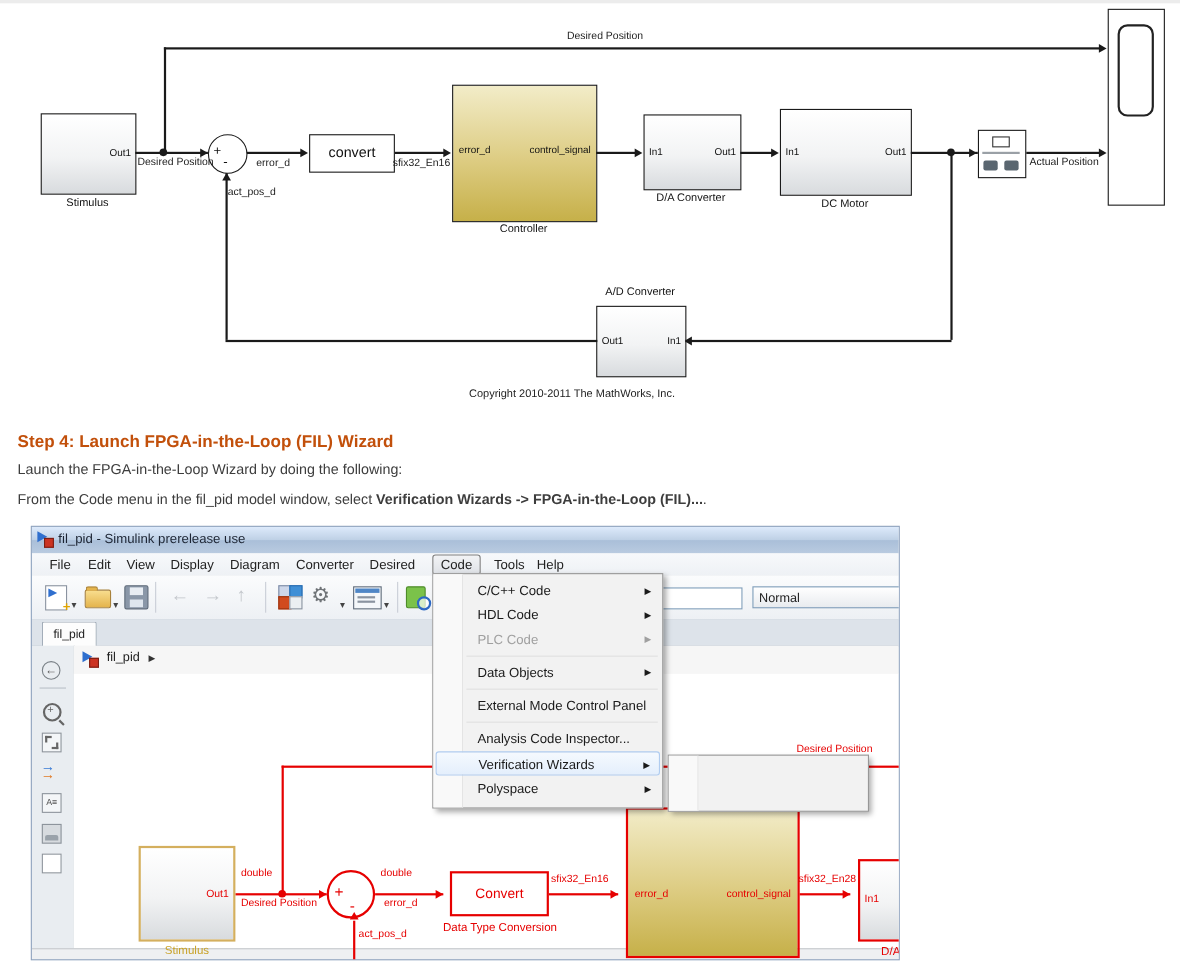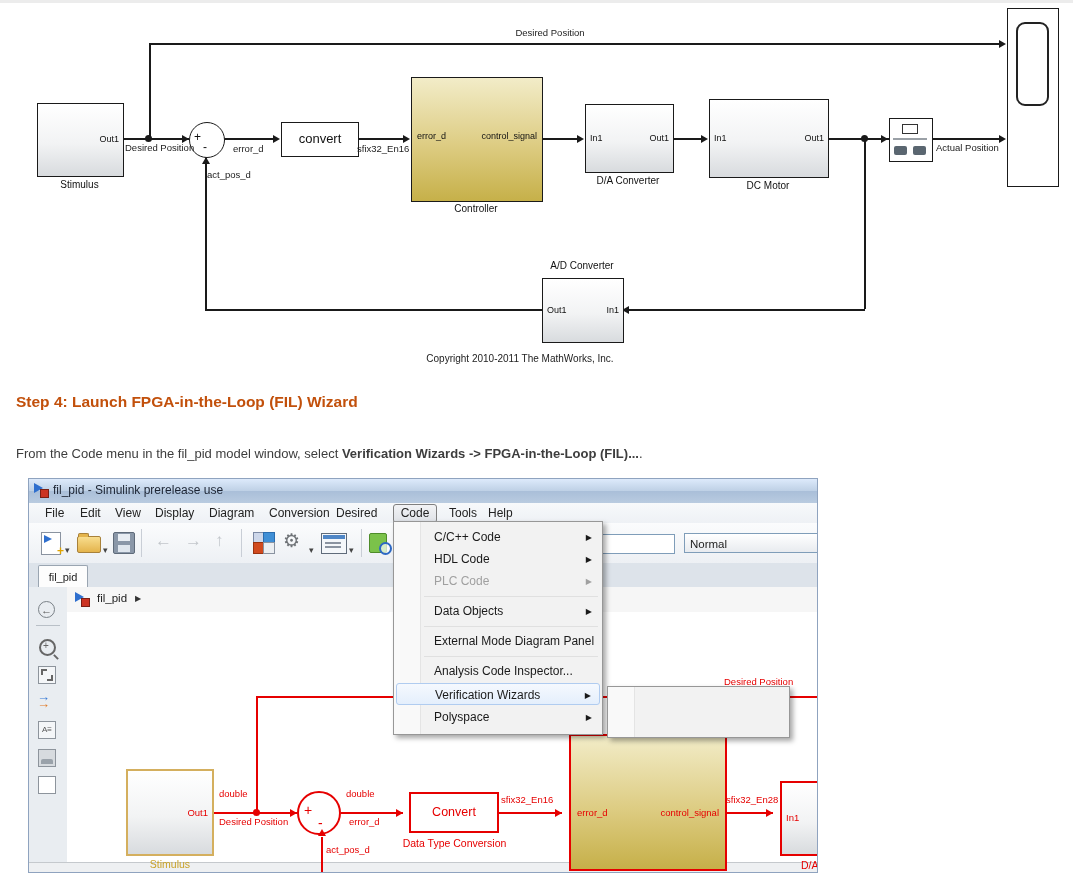--- a/index.html
+++ b/index.html
@@ -145,40 +145,41 @@
     <div class="slabel" style="left:495px;top:24px;width:110px;text-align:center;">Desired Position</div>
     <div class="slabel" style="left:125px;top:139px;">Desired Position</div>
     <div class="slabel" style="left:233px;top:140px;">error_d</div>
     <div class="slabel" style="left:207px;top:166px;">act_pos_d</div>
     <div class="slabel" style="left:357px;top:140px;">sfix32_En16</div>
     <div class="slabel" style="left:936px;top:139px;">Actual Position</div>
     <div class="slabel" style="left:340px;top:350px;width:360px;text-align:center;font-size:10px;">Copyright 2010-2011 The MathWorks, Inc.</div>
   </div>
 
   <div class="h3" style="left:16px;top:393px;">Step 4: Launch FPGA-in-the-Loop (FIL) Wizard</div>
+  <div class="para" style="left:16px;top:419px;">Launch the FPGA-in-the-Loop Wizard by doing the following:</div>
   <div class="para" style="left:16px;top:446px;">
     <span>From the Code menu in the fil_pid model window, select </span><b>Verification Wizards -&gt; FPGA-in-the-Loop (FIL)...</b><span>.</span>
   </div>
 
   <div id="simwin">
     <div class="titlebar">
       <span class="simicon" style="position:absolute;left:5px;top:4px;">
           <span class="tri"></span>
           <span class="sq"></span>
         </span>
       <span class="titletxt">fil_pid - Simulink prerelease use</span>
     </div>
 
     <div class="menubar">
       <span class="mitem" style="left:16px;">File</span>
       <span class="mitem" style="left:51px;">Edit</span>
       <span class="mitem" style="left:86px;">View</span>
       <span class="mitem" style="left:126px;">Display</span>
       <span class="mitem" style="left:180px;">Diagram</span>
-      <span class="mitem" style="left:240px;">Conversion</span>
+      <span class="mitem" style="left:240px;">Converter</span>
       <span class="mitem" style="left:307px;">Desired</span>
       <span class="mitem" style="left:364px;width:42px;text-align:center;top:1px;height:17px;line-height:17px;border:1px solid #7f7f7f;border-radius:3px;background:linear-gradient(180deg,#f2f3f5,#dfe2e7);">Code</span>
       <span class="mitem" style="left:420px;">Tools</span>
       <span class="mitem" style="left:459px;">Help</span>
     </div>
 
     <div class="toolbar">
       <div style="position:absolute;left:12px;top:9px;width:18px;height:21px;background:#fff;border:1px solid #8a93a0;">
         <span style="position:absolute;left:2px;top:2px;width:0;height:0;border:4px solid transparent;border-left:8px solid #2f6fce;"></span>
         <span style="position:absolute;right:-4px;bottom:-4px;color:#e0a400;font-size:12px;font-weight:bold;">+</span>
@@ -326,21 +327,21 @@
       <span class="lab">PLC Code</span>
       <span class="sarr">▶</span>
     </div>
     <div class="psep" style="top:74px;"></div>
     <div class="pmi" style="top:78px;">
       <span class="lab">Data Objects</span>
       <span class="sarr">▶</span>
     </div>
     <div class="psep" style="top:104px;"></div>
     <div class="pmi" style="top:108px;">
-      <span class="lab">External Mode Diagram Panel</span>
+      <span class="lab">External Mode Control Panel</span>
     </div>
     <div class="psep" style="top:134px;"></div>
     <div class="pmi" style="top:138px;">
       <span class="lab">Analysis Code Inspector...</span>
     </div>
     <div class="pmi hl" style="top:161px;">
       <span class="lab">Verification Wizards</span>
       <span class="sarr">▶</span>
     </div>
     <div class="pmi" style="top:184px;">

